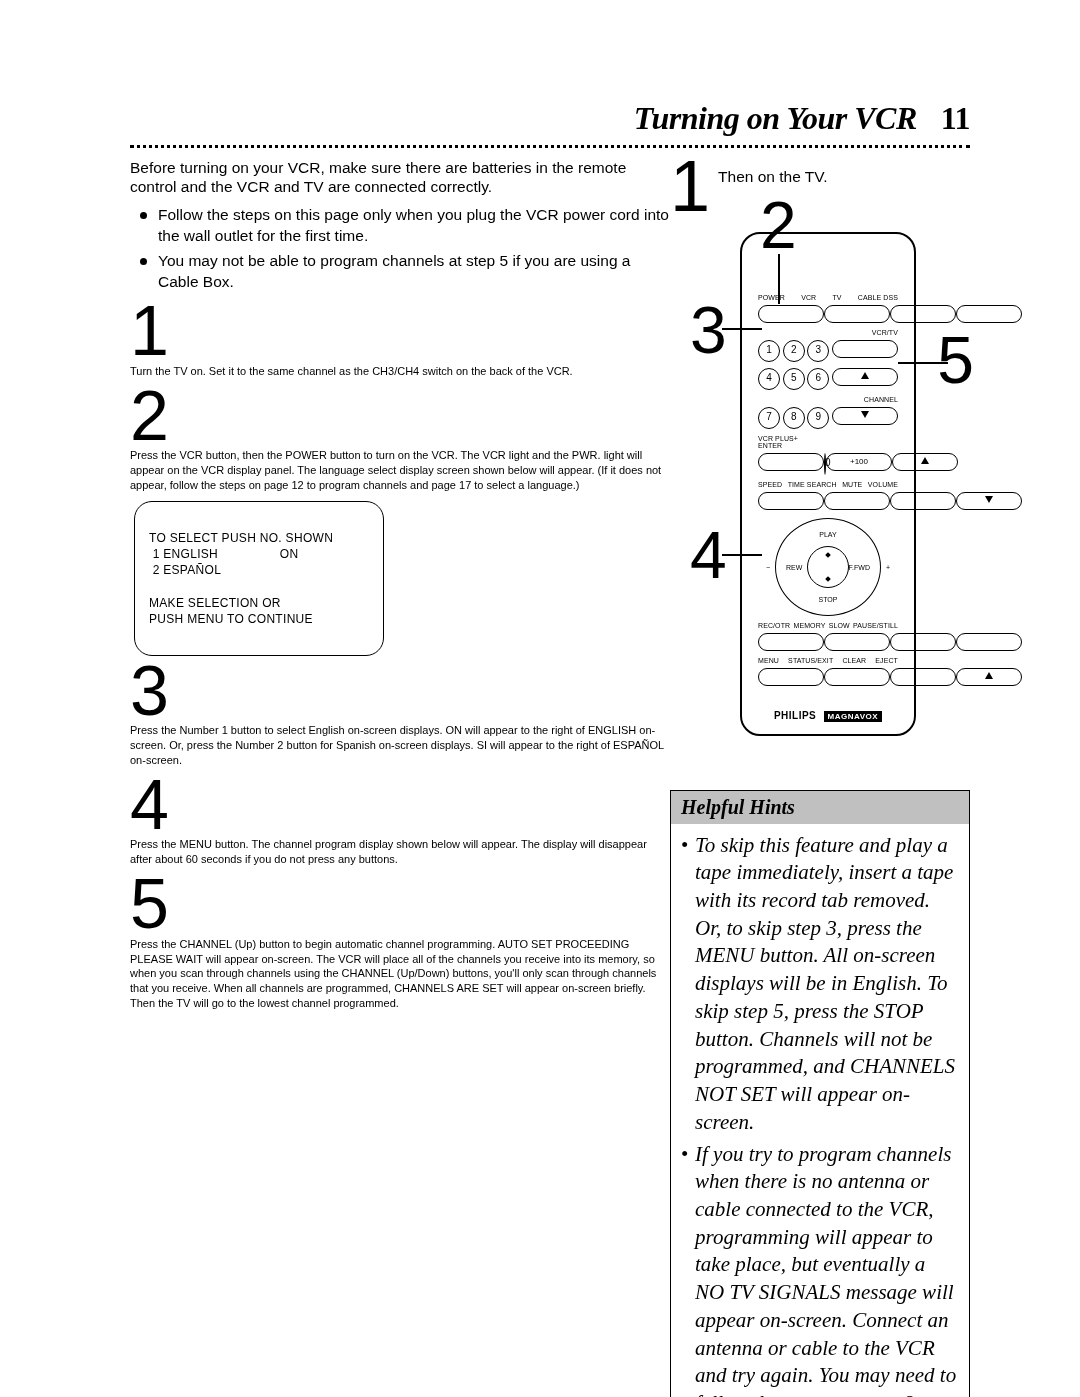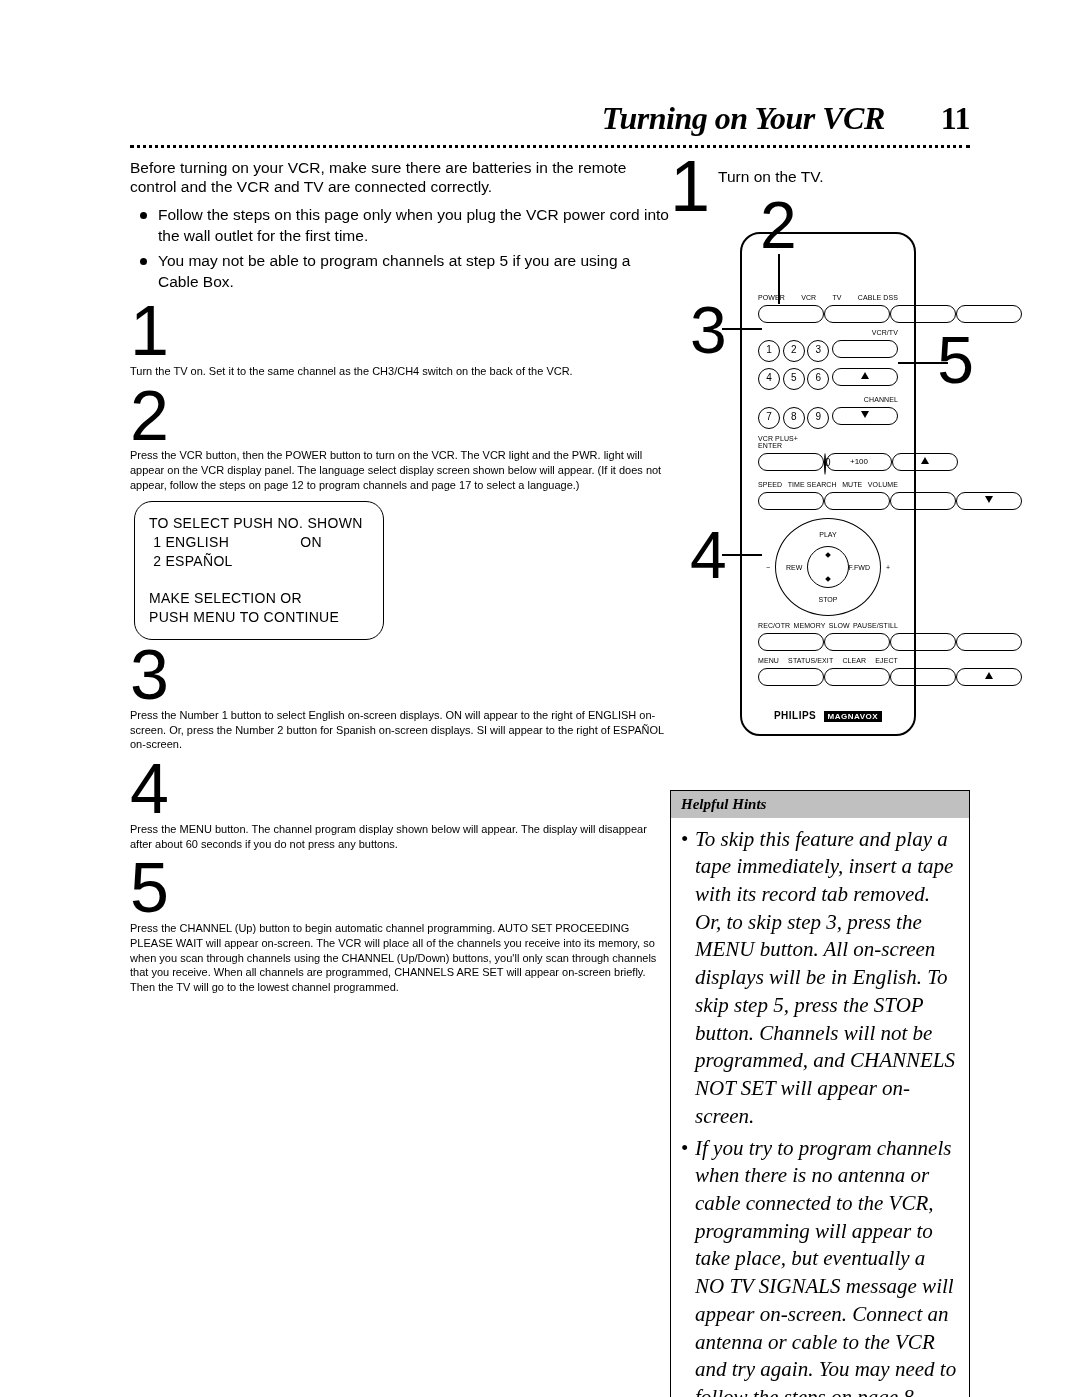--- a/index.html
+++ b/index.html
@@ -18,21 +18,20 @@
   }
   .title-row {
     display: flex;
     justify-content: flex-end;
     align-items: baseline;
     font-family: "Times New Roman", Times, serif;
     font-style: italic;
     font-weight: 700;
     font-size: 32px;
     letter-spacing: -.5px;
-    gap: 32px;
   }
   .title-row .pnum {
     font-style: normal;
     font-weight: 700;
     margin-left: 24px;
   }
   .dotrule {
     border-top: 3px dotted #000;
     margin: 8px 0 10px;
   }
@@ -75,22 +74,22 @@
     letter-spacing: -2px;
   }
   .step p {
     font-size: 11px;
     line-height: 1.35;
     margin: 2px 0 8px;
   }
   .osd {
     border: 1px solid #000;
     border-radius: 18px;
-    padding: 12px 14px;
-    font-size: 14px;
+    padding: 28px 14px;
+    font-size: 12px;
     line-height: 1.35;
     letter-spacing: .3px;
     width: 220px;
     margin: 6px 0 2px 4px;
     white-space: pre-wrap;
   }
 
   
   .r-top {
     display: flex;
@@ -177,21 +176,21 @@
     padding: 0 10px 10px;
     font-size: 14px;
   }
   .hints-head {
     background: #c0c0c0;
     margin: 0 -10px 8px;
     padding: 5px 10px;
     font-family: "Times New Roman", Times, serif;
     font-style: italic;
     font-weight: 700;
-    font-size: 15px;
+    font-size: 20px;
   }
   .hints ul { list-style: none; padding: 0; margin: 0; }
   .hints li {
     position: relative;
     padding-left: 14px;
     font-style: italic;
     font-family: "Times New Roman", Times, serif;
     font-size: 21px;
     line-height: 1.32;
     margin: 4px 0;
@@ -259,21 +258,21 @@
       <div class="step">
         <div class="num-big">5</div>
         <p>Press the CHANNEL (Up) button to begin automatic channel programming. AUTO SET PROCEEDING PLEASE WAIT will appear on-screen. The VCR will place all of the channels you receive into its memory, so when you scan through channels using the CHANNEL (Up/Down) buttons, you'll only scan through channels that you receive. When all channels are programmed, CHANNELS ARE SET will appear on-screen briefly. Then the TV will go to the lowest channel programmed.</p>
       </div>
     </div>
 
     <div class="col-r">
 
       <div class="r-top">
         <div class="num-big">1</div>
-        <div class="txt">Turn on the TV.</div>
+        <div class="txt">Then on the TV.</div>
       </div>
 
       <div class="remote-wrap">
 
         <div class="callout-n" style="left:90px; top:-35px;">2</div>
         <div class="callout-line" style="left:108px; top:32px; width:2px; height:50px;"></div>
 
         <div class="callout-n" style="left:20px; top:70px;">3</div>
         <div class="callout-line" style="left:52px; top:106px; width:40px; height:2px;"></div>
 

